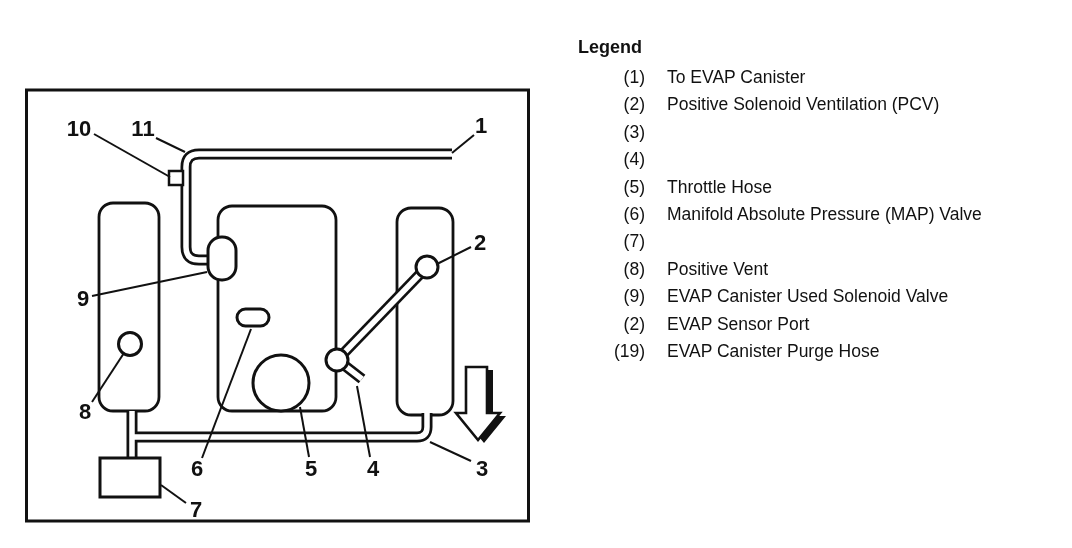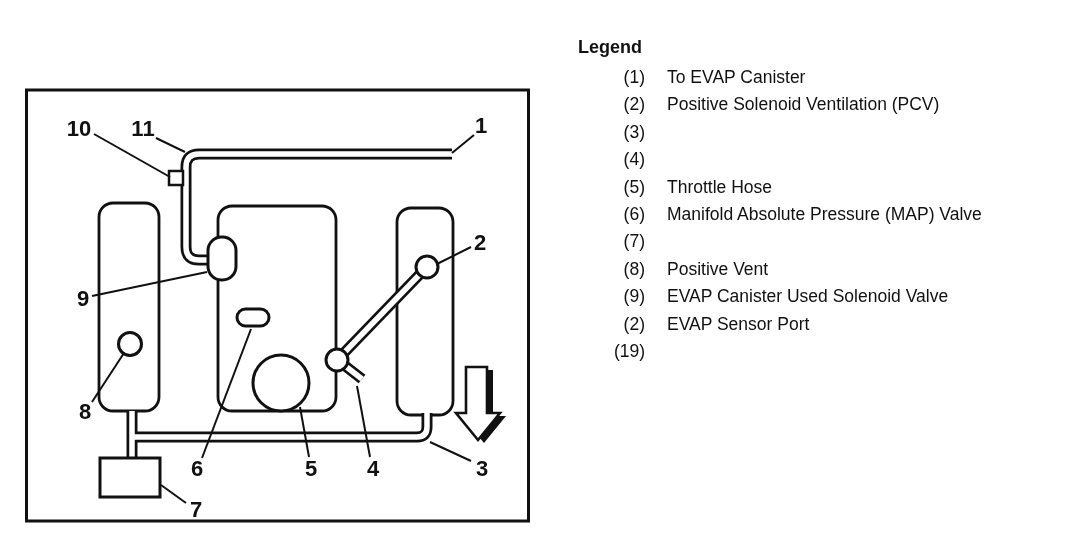--- a/index.html
+++ b/index.html
@@ -122,15 +122,16 @@
     <div class="legend-row">
       <span class="num">(9)</span>
       <span class="lbl">EVAP Canister Used Solenoid Valve</span>
     </div>
     <div class="legend-row">
       <span class="num">(2)</span>
       <span class="lbl">EVAP Sensor Port</span>
     </div>
     <div class="legend-row">
       <span class="num">(19)</span>
+      <span class="lbl">EVAP Canister Purge Hose</span>
     </div>
   </div>
 </div>
 
 </body></html>

